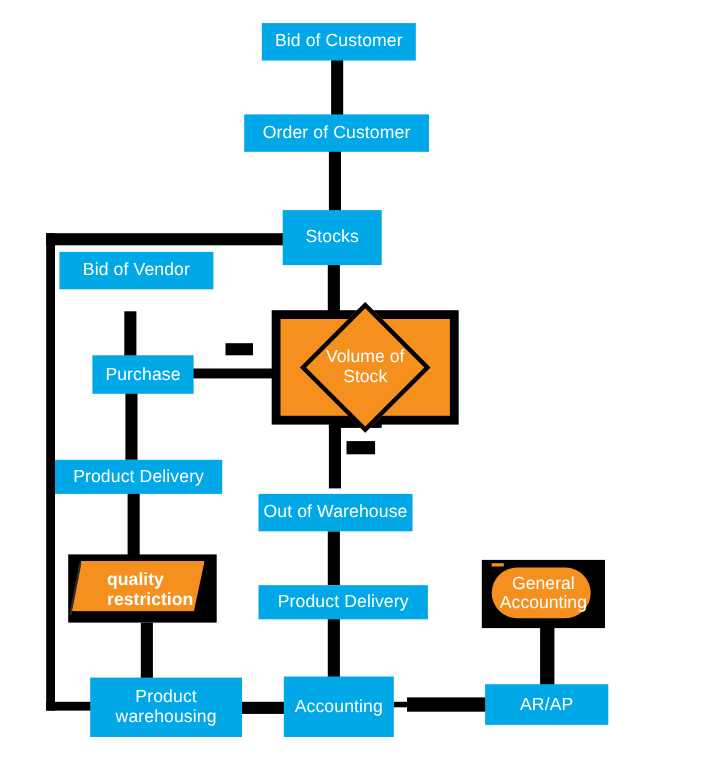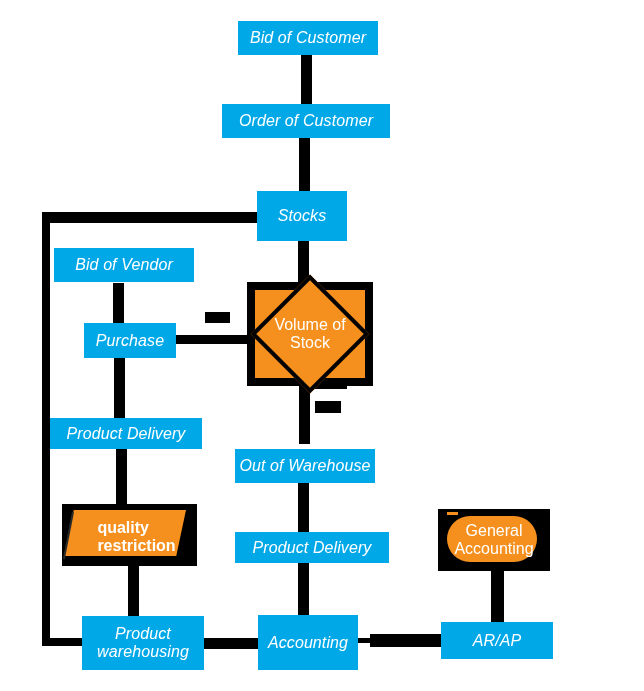--- a/index.html
+++ b/index.html
@@ -22,21 +22,20 @@
     display: flex;
     align-items: center;
     justify-content: center;
     text-align: center;
     color: #ffffff;
     font-size: 16px;
     line-height: 1.12;
     letter-spacing: 0.1px;
     white-space: pre-line;
     z-index: 5;
-    font-style: italic;
   }
   .node.blue {
     background: #00a8e8;
   }
   
   .conn {
     position: absolute;
     background: #000000;
     z-index: 2;
   }
@@ -242,29 +241,29 @@
   </div>
 
   <div class="node blue" style="left:257px; top:191px; width:90px; height:50px;">
     <span>Stocks</span>
   </div>
 
   <div class="node blue" style="left:222px; top:104px; width:168px; height:34px;">
     <span>Order of Customer</span>
   </div>
 
-  <div class="node blue" style="left:54px; top:248px; width:140px; height:34px;">
+  <div class="node blue" style="left:54px; top:229px; width:140px; height:34px;">
     <span>Bid of Vendor</span>
   </div>
 
   <div class="node blue" style="left:84px; top:323px; width:92px; height:35px;justify-content:center;">
     <span>Purchase</span>
   </div>
 
-  <div class="diamond-wrap" style="left:247px; top:282px; width:126px; height:104px;">
+  <div class="diamond-wrap" style="left:247px; top:282px; width:126px; height:104px;padding-left:44px;">
     <div class="diamond-shadow"></div>
     <div class="diamond-fill"></div>
     <div class="diamond-rot"></div>
     <div class="diamond-label">Volume of
 Stock</div>
   </div>
 
   <div class="node blue" style="left:50px; top:418px; width:152px; height:31px;">
     <span>Product Delivery</span>
   </div>
@@ -286,21 +285,21 @@
   </div>
 
   <div class="ga-wrap" style="left:438px; top:509px; width:112px; height:62px;">
     <div class="ga-black"></div>
     <div class="ga-tick"></div>
     <div class="ga-round"></div>
     <div class="ga-label">General
 Accounting</div>
   </div>
 
-  <div class="node blue" style="left:82px; top:616px; width:122px; height:54px;">
+  <div class="node blue" style="left:82px; top:616px; width:138px; height:54px;">
     <span>Product
 warehousing</span>
   </div>
 
   <div class="node blue" style="left:258px; top:615px; width:100px; height:55px;">
     <span>Accounting</span>
   </div>
 
   <div class="node blue" style="left:441px; top:622px; width:112px; height:37px;">
     <span>AR/AP</span>

